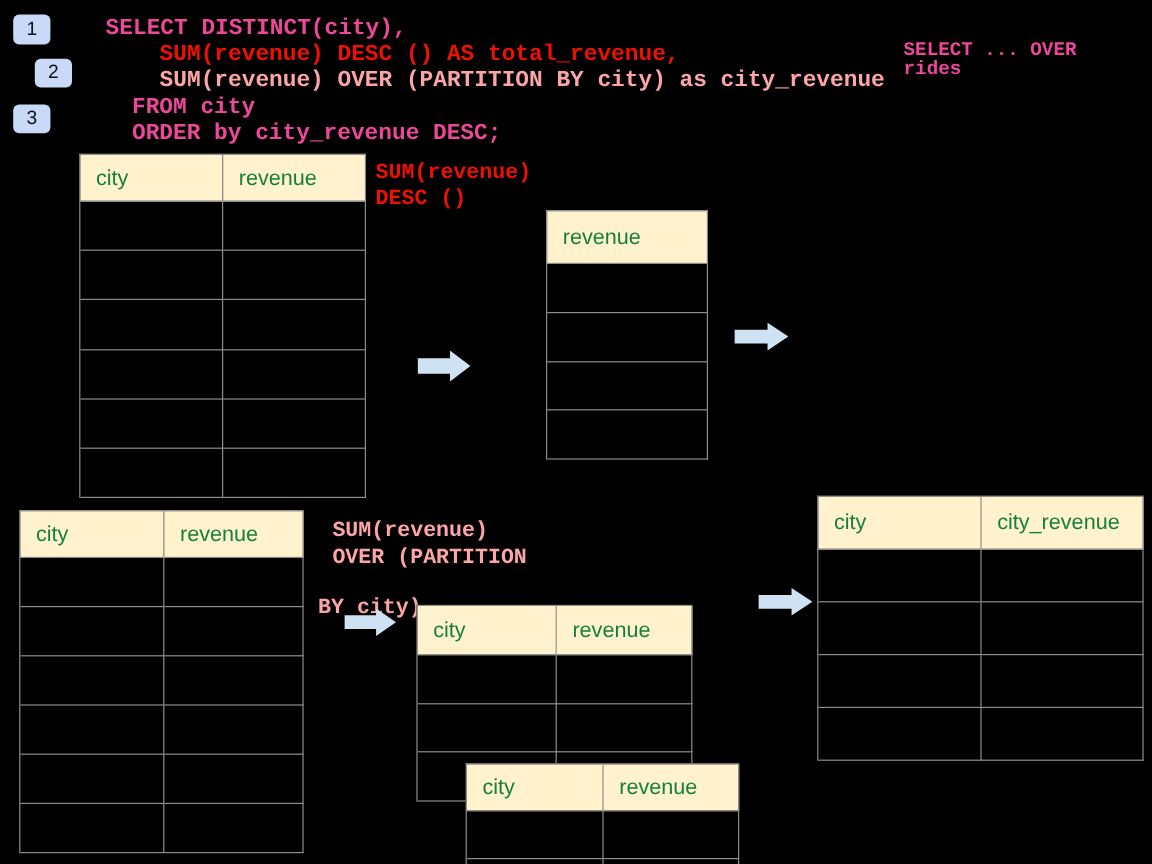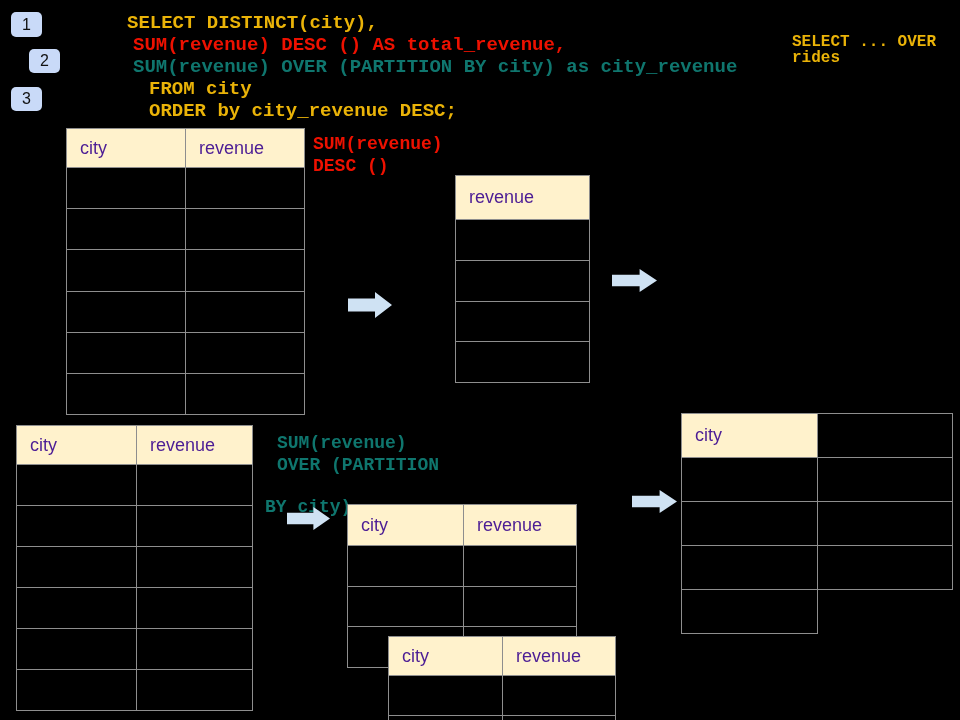--- a/index.html
+++ b/index.html
@@ -29,23 +29,23 @@
   }
   .ann{
     position:absolute;
     font-family:"Liberation Mono","DejaVu Sans Mono",monospace;
     font-weight:bold;
     font-size:18px;
     line-height:22px;
     white-space:pre;
     text-align:center;
   }
-  .purple{color:#eab308;margin-left:39px;}
+  .purple{color:#ec4899;}
   .red{color:#EE1100;}
-  .green{color:#0f766e;}
+  .green{color:#fca5a5;}
   
   .badge{
     position:absolute;
     background:#C9DAF8;
     border-radius:5px;
     display:flex;align-items:center;justify-content:center;
     color:#111;
     font-size:16px;
     font-family:"Liberation Sans", sans-serif;
   }
@@ -58,21 +58,21 @@
     border-left:1px solid #8E8E8E;
     box-sizing:border-box;
   }
   .hd{
     background:#FFF2CC;
     border-right:1px solid #8E8E8E;
     border-bottom:1px solid #8E8E8E;
     display:flex;align-items:center;
     padding-left:13px;
     font-size:18px;
-    color:#4c1d95;
+    color:#15803d;
     box-sizing:border-box;
     overflow:hidden;
   }
   .cd{
     border-right:1px solid #8E8E8E;
     border-bottom:1px solid #8E8E8E;
     box-sizing:border-box;
   }
   .arrow{position:absolute;display:block;}
 </style>
@@ -172,20 +172,21 @@
     <div class="cd"></div>
     <div class="cd"></div>
   </div>
 
 <svg class="arrow" style="left:632px;top:490px;" width="45" height="23" viewBox="0 0 44 26" preserveAspectRatio="none">
   <polygon points="0,6.5 27,6.5 27,0 44,13 27,26 27,19.5 0,19.5" fill="#CFE2F3"></polygon>
 </svg>
 
 <div class="tbl" style="left:681px;top:413px;width:272px;height:221px;grid-template-columns:136px 1fr;grid-template-rows:44px repeat(4,1fr);">
   <div class="hd">city</div>
+  <div class="hd">city_revenue</div>
 <div class="cd"></div>
     <div class="cd"></div>
     <div class="cd"></div>
     <div class="cd"></div>
     <div class="cd"></div>
     <div class="cd"></div>
     <div class="cd"></div>
     <div class="cd"></div>
   </div>
 

